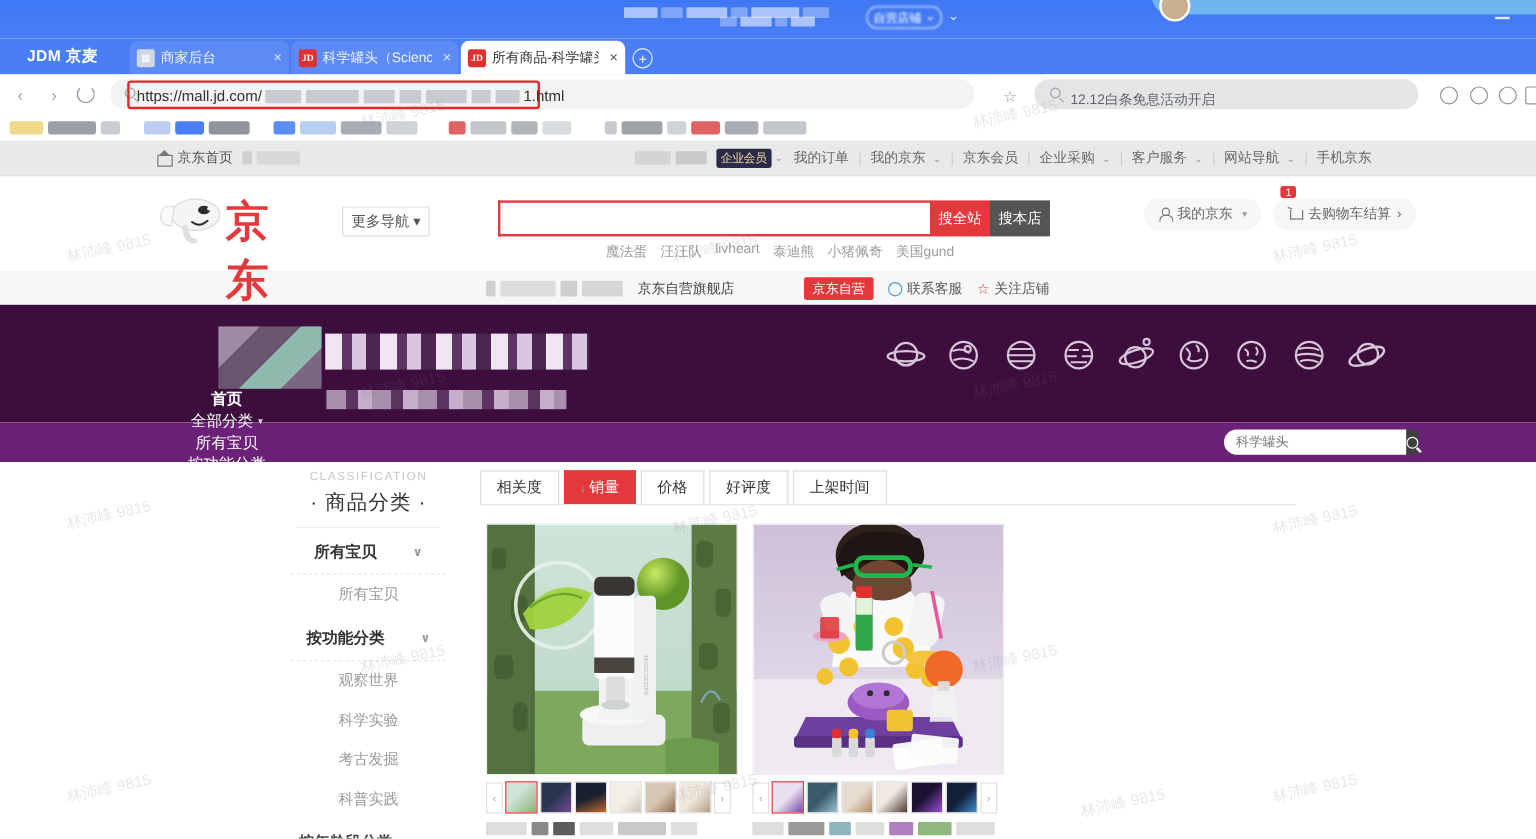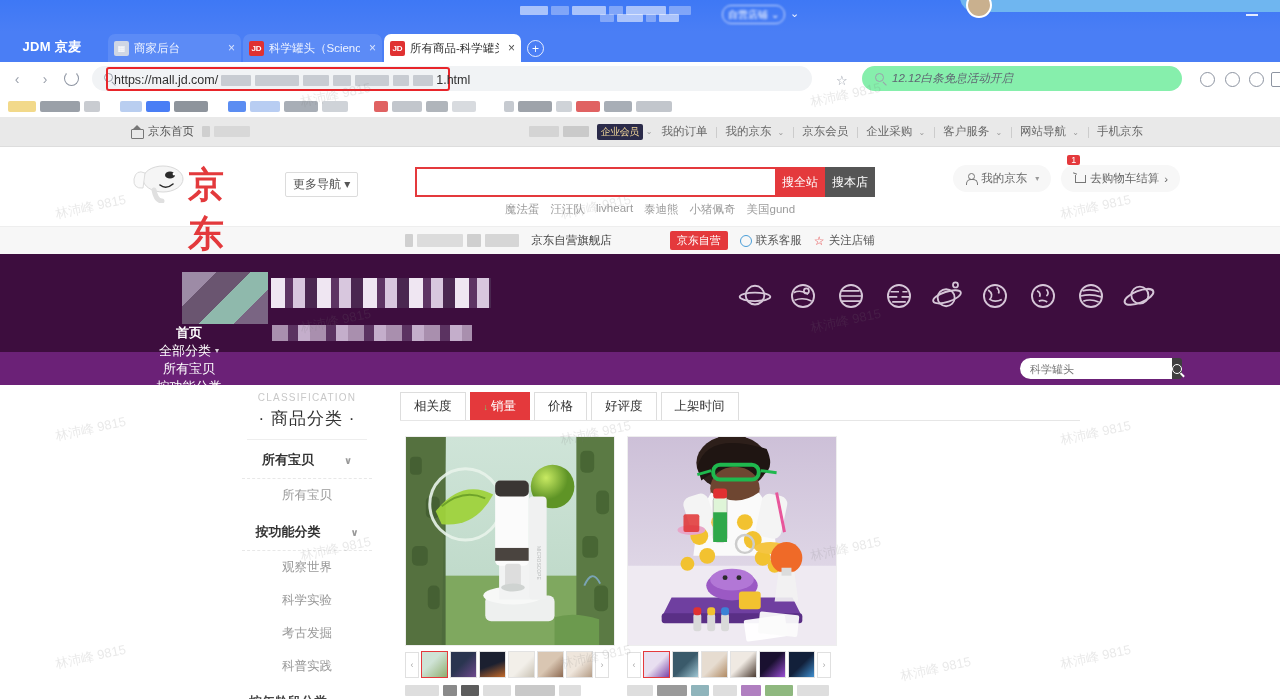--- a/index.html
+++ b/index.html
@@ -49,21 +49,21 @@
     display: flex; align-items: center; padding: 0 6px; gap: 5px;
     font-size: 11.5px; color: #eef3ff; overflow: hidden;
   }
   .tab.inactive { background: rgba(255,255,255,.10); }
   .tab.active { background: #ffffff; color: #303030; }
   .tab .favicon {
     width: 15px; height: 15px; border-radius: 2px; flex: 0 0 15px;
     display: flex; align-items: center; justify-content: center;
     font-size: 8px; font-weight: bold; color: #fff;
   }
-  .fav-jd { background: #e03131; }
+  .fav-jd { background: #e03131; font-family: Liberation Serif, serif; }
   .fav-gray { background: #cfd6e4; color: #8d97ab; }
   .tab .tlabel { white-space: nowrap; overflow: hidden; text-overflow: clip; filter: blur(.45px); }
   .tab .tclose { margin-left: auto; font-size: 12px; opacity: .85; padding-left: 4px; }
   .newtab { position: absolute; left: 527px; top: 8px; width: 17px; height: 17px;
     border-radius: 50%; border: 1.3px solid rgba(255,255,255,.85); color: #fff;
     display: flex; align-items: center; justify-content: center; font-size: 12px; line-height: 1;}
 
   .toolbar { position: absolute; left: 0; top: 62px; width: 1280px; height: 33px; background: #fff; }
   .navbtn { position: absolute; top: 8px; width: 18px; height: 18px; color: #9aa0ab;
     display: flex; align-items: center; justify-content: center; font-size: 14px; }
@@ -82,22 +82,22 @@
     position: absolute; left: 106px; top: 67px; width: 344px; height: 24px;
     border: 2.5px solid #e8252a; border-radius: 3px; pointer-events: none; z-index: 6;
   }
   .url-text { position: absolute; left: 114px; top: 73px; font-size: 12.5px; color: #303030;
     display: flex; align-items: center; gap: 0; z-index: 7; white-space: nowrap; }
   .url-mos { display: inline-flex; gap: 4px; align-items: center; margin: 0 3px; }
   .url-mos span { background: #c8ccd2; height: 11px; border-radius: 1px; display: inline-block; }
   .star-ico { position: absolute; left: 836px; top: 11px; color: #9aa0ab; font-size: 13px; }
   .omnibox2 {
     position: absolute; left: 862px; top: 4px; width: 320px; height: 25px;
-    background: #86efac; border-radius: 13px; display: flex; align-items: center;
-    padding-left: 30px; color: #5f6572; font-size: 11.5px; filter: blur(.35px); font-style: italic;
+    background: #e5e5e5; border-radius: 13px; display: flex; align-items: flex-end;
+    padding-left: 30px; color: #5f6572; font-size: 11.5px; filter: blur(.35px);
   }
   .omni2-ico { position: absolute; left: 875px; top: 11px; width: 9px; height: 9px;
     border: 1.4px solid #9aa0ab; border-radius: 50%; }
   .omni2-ico:after { content:""; position:absolute; right:-4px; bottom:-3px; width:5px; height:1.4px;
     background:#9aa0ab; transform: rotate(45deg);}
   .tb-ico { position: absolute; top: 10px; width: 15px; height: 15px; border: 1.4px solid #8d94a1;
     border-radius: 50%; }
   .bookmarks { position: absolute; left: 0; top: 95px; width: 1280px; height: 22px; background: #fff;
     display: flex; align-items: center; gap: 4px; padding-left: 8px; }
   .bk { height: 11px; border-radius: 2px; }

